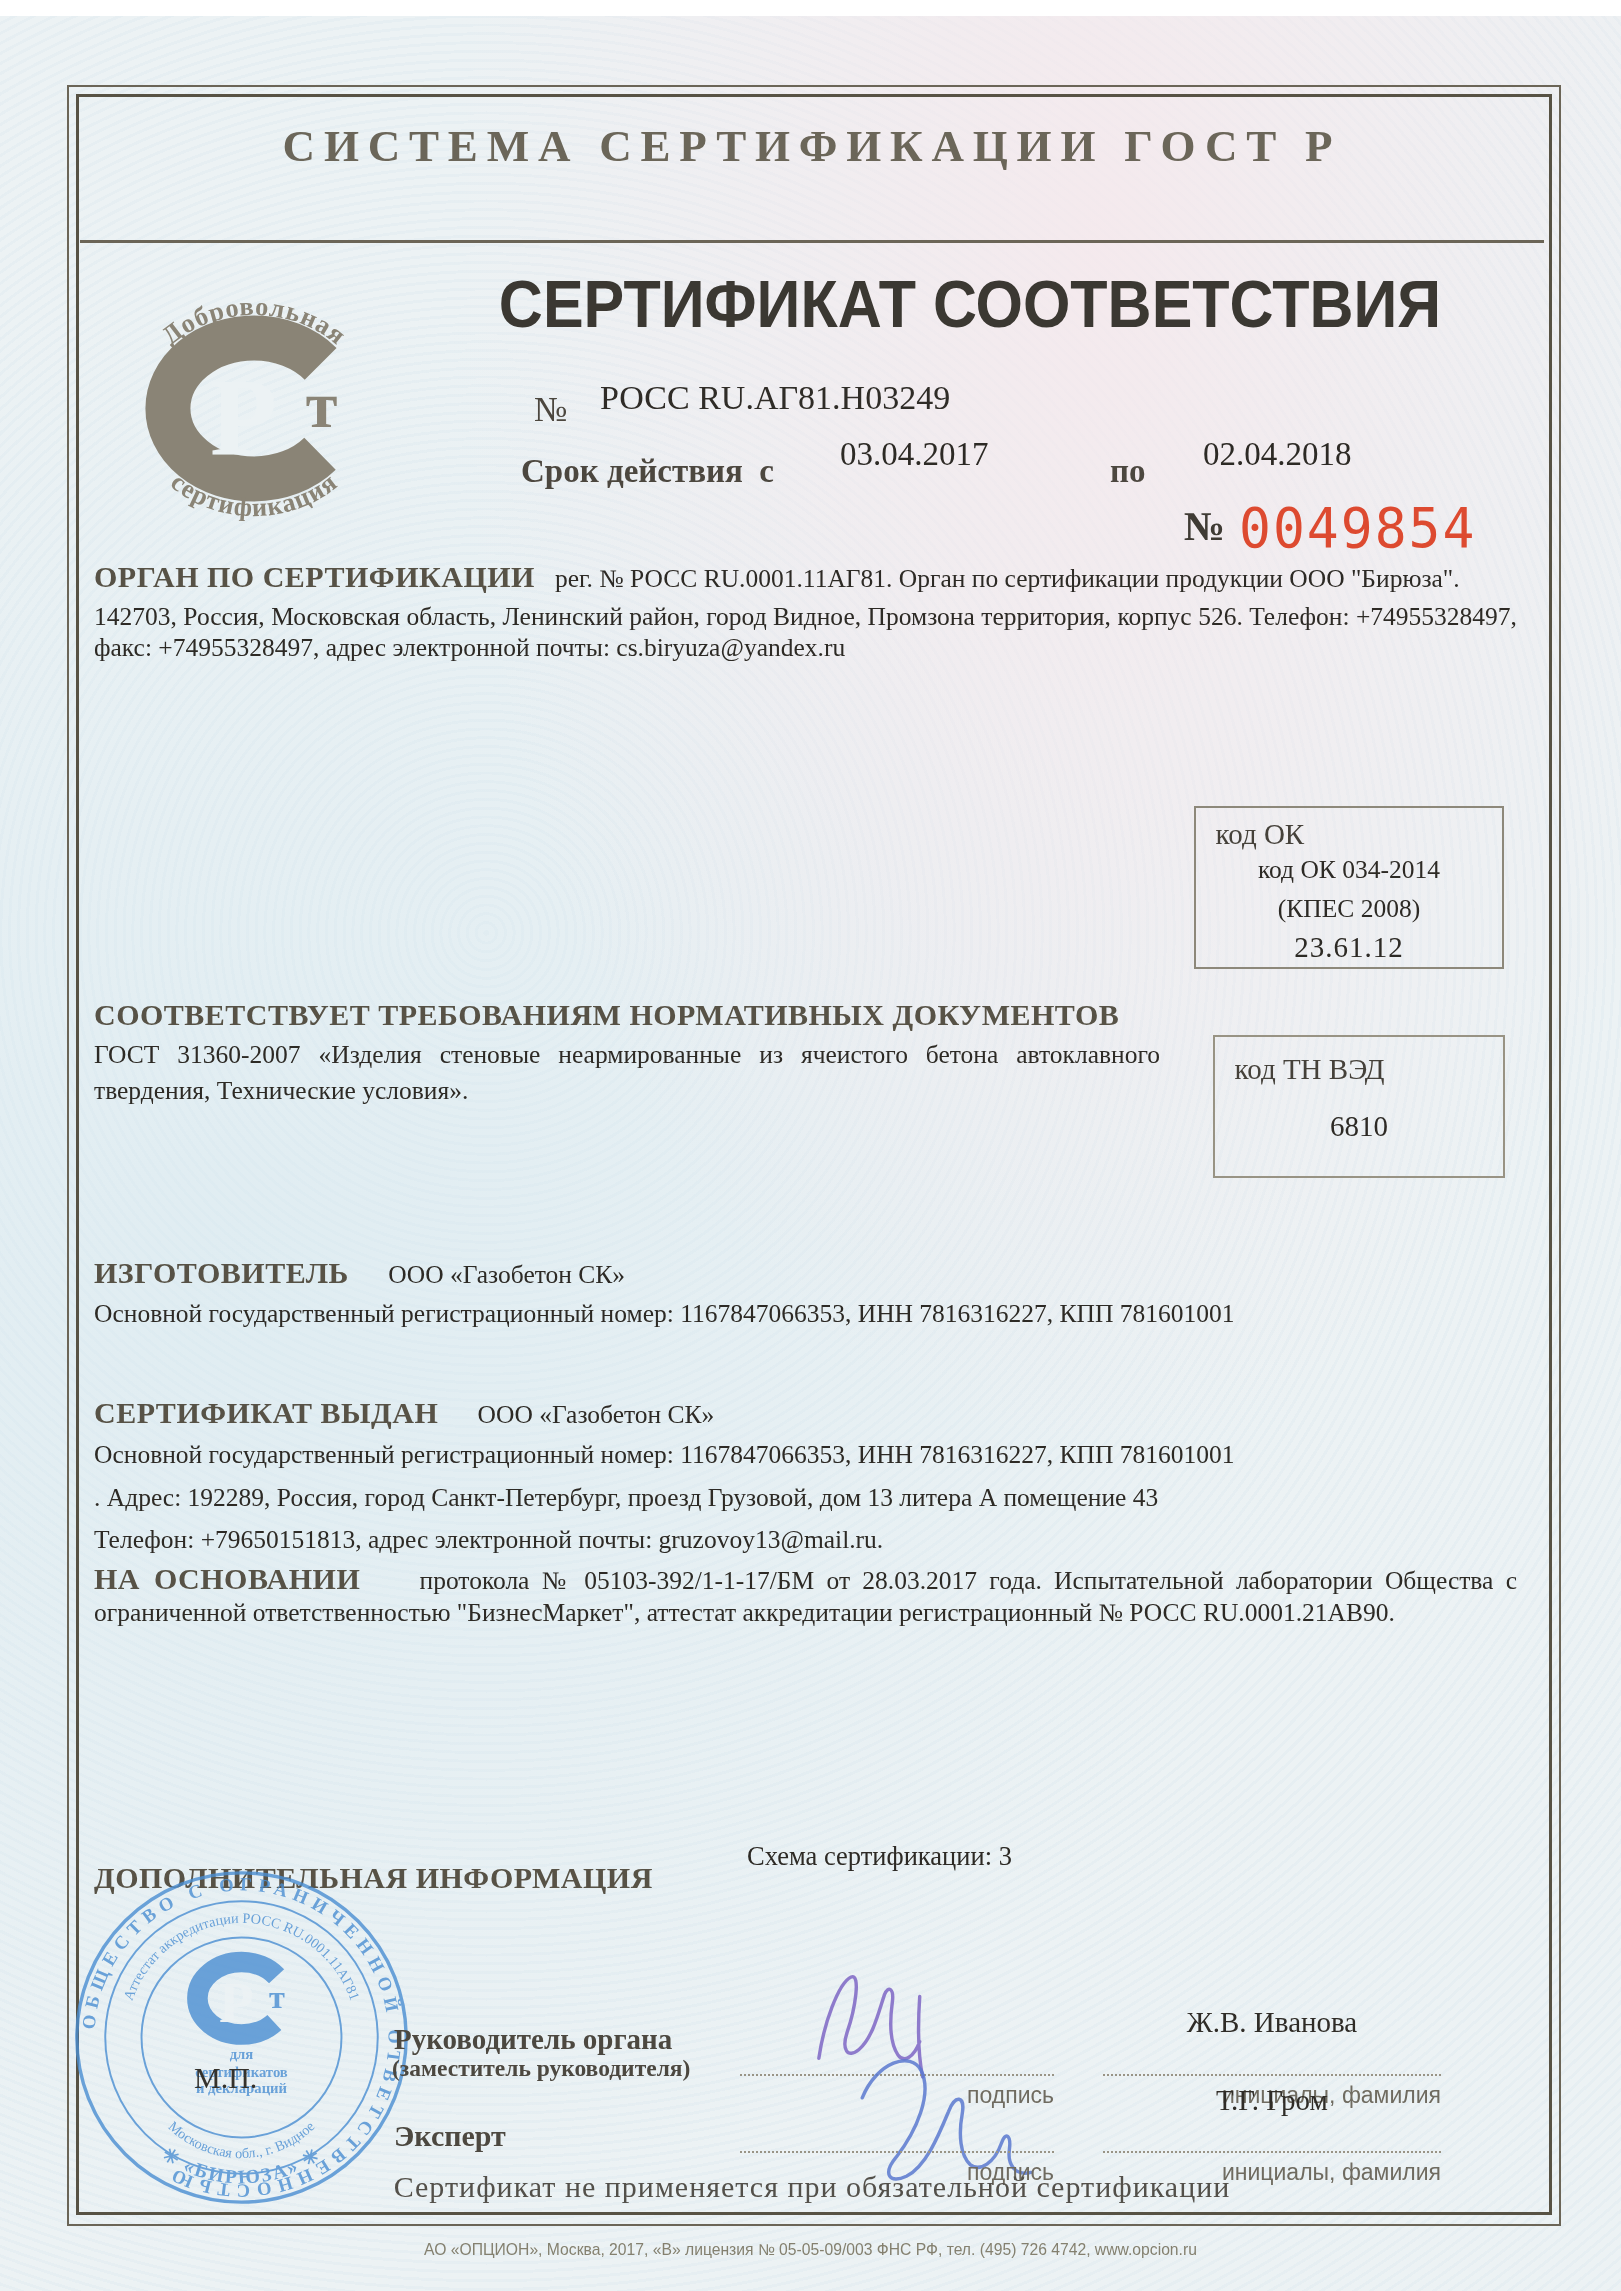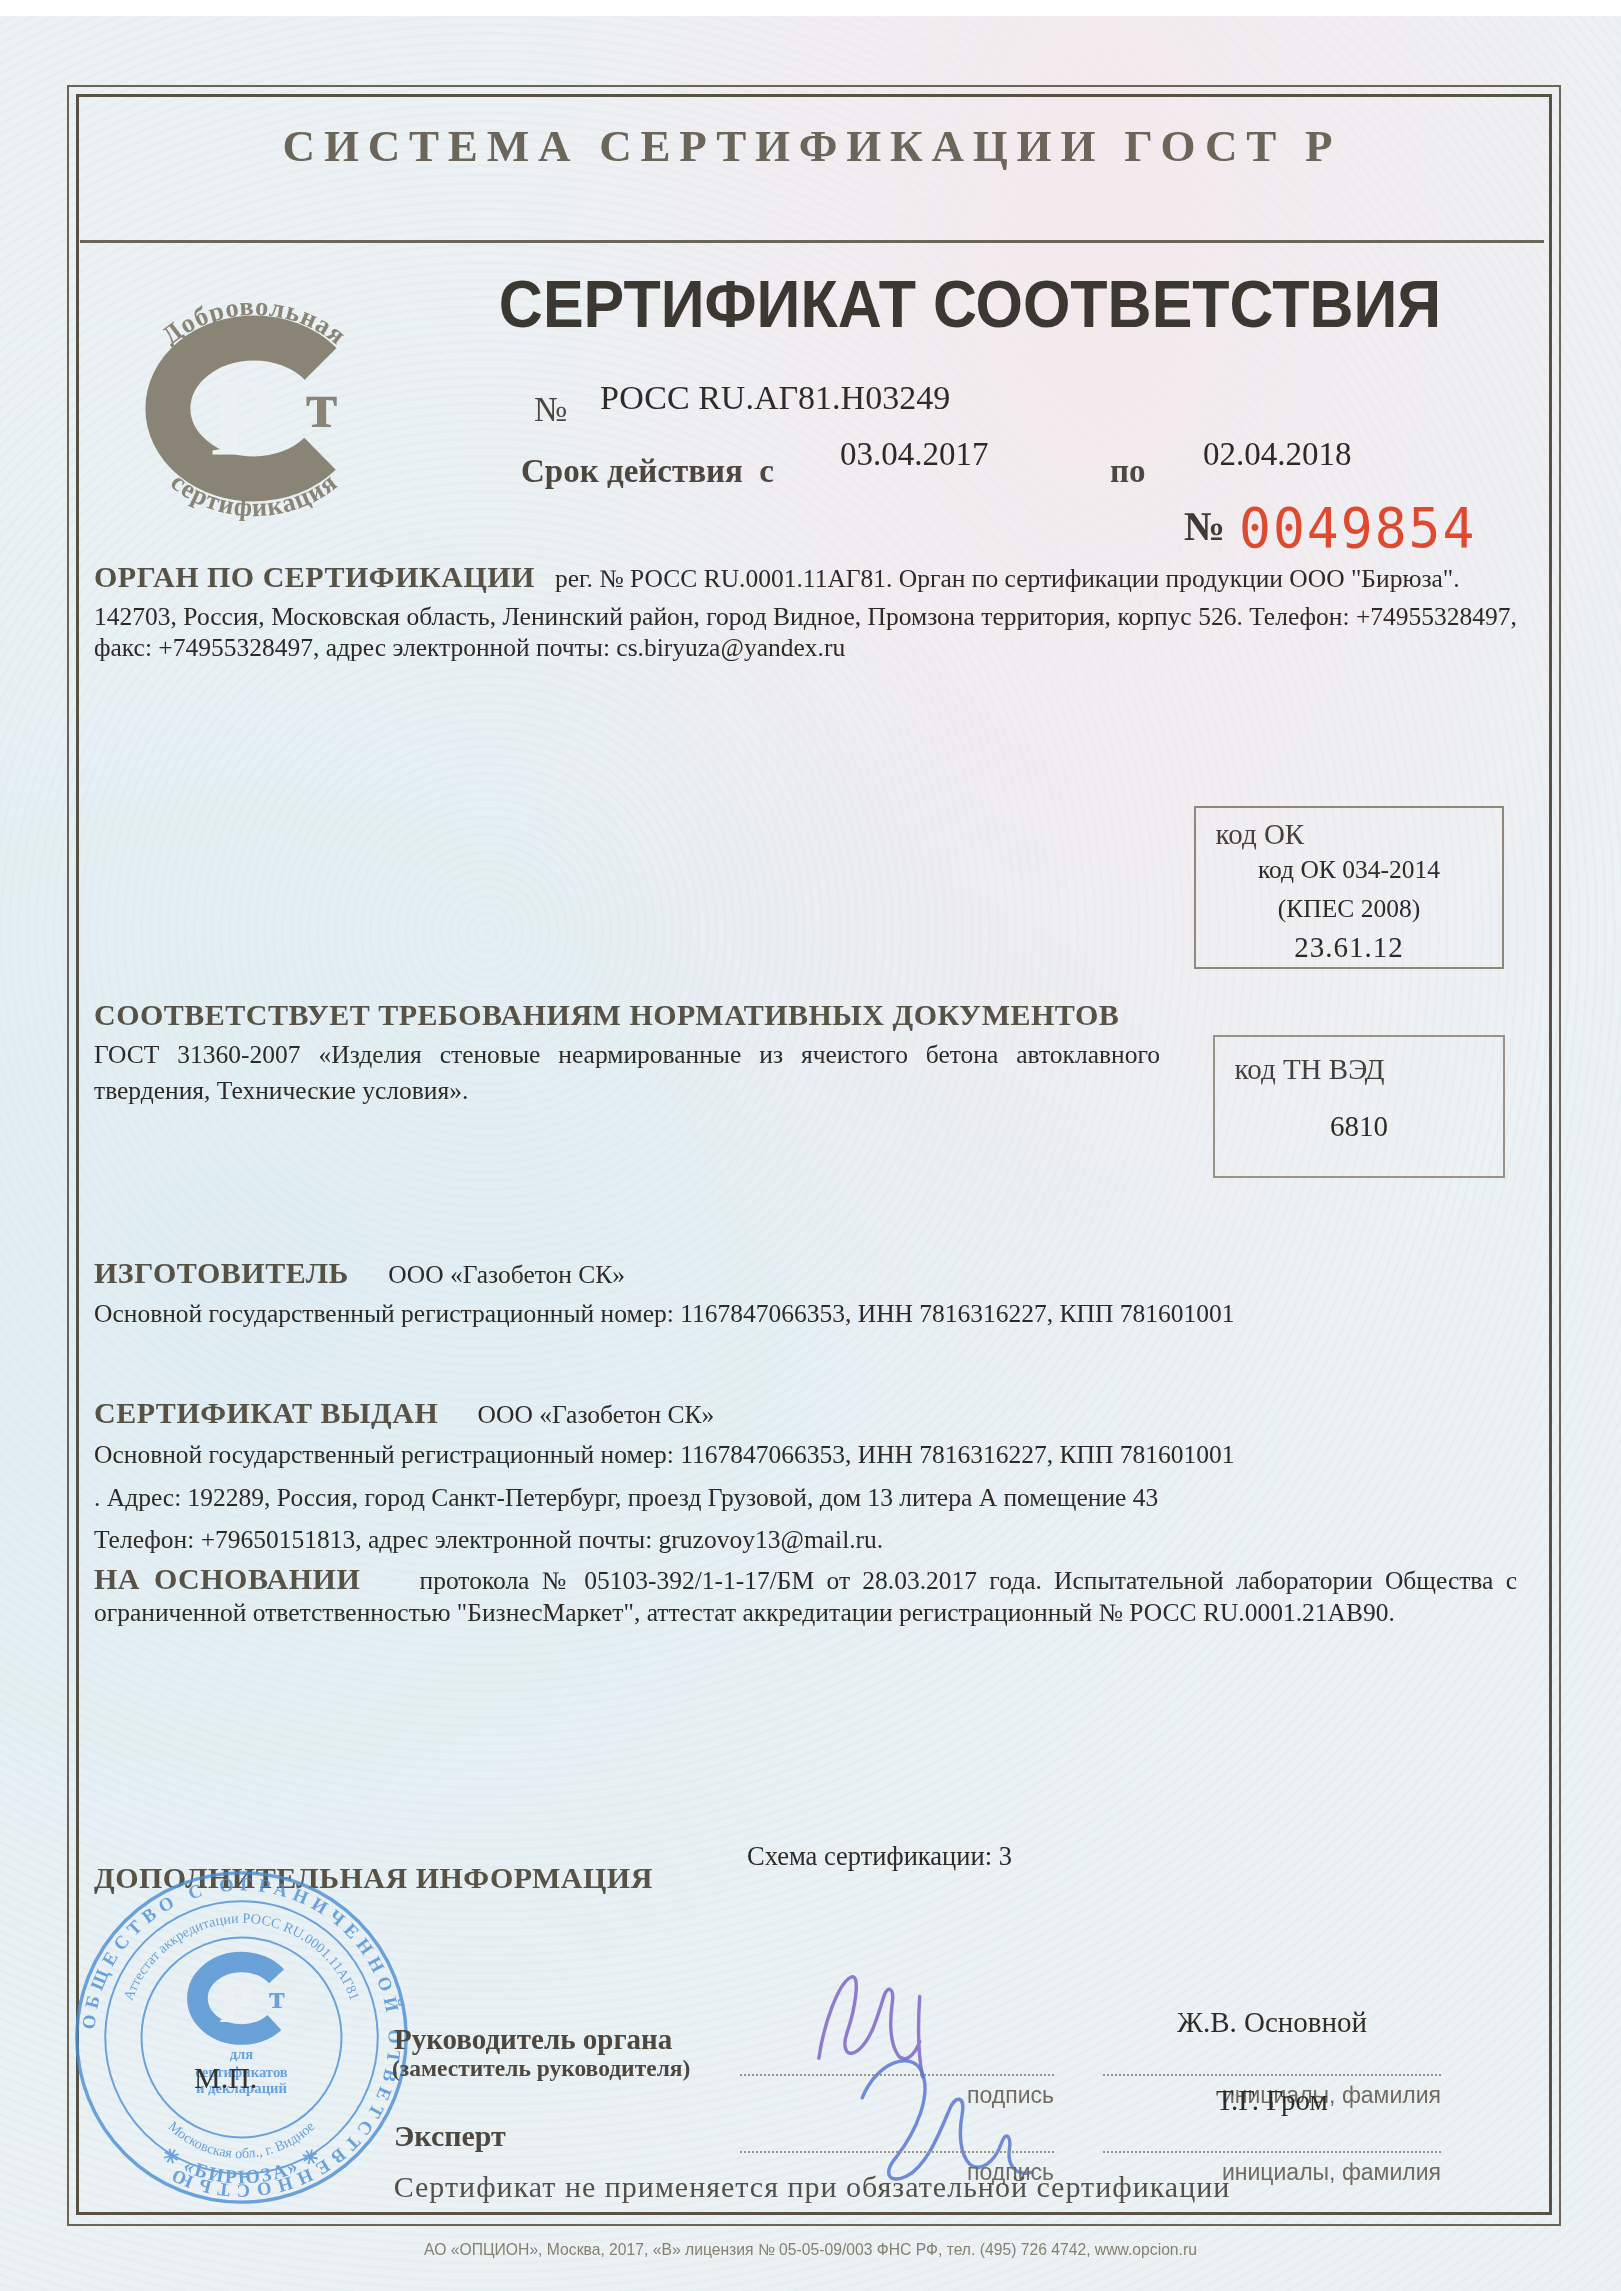--- a/index.html
+++ b/index.html
@@ -161,21 +161,21 @@
   <div class="abs sig-label" style="left:394px; top:2007px; font-size:29px;">Руководитель органа</div>
   <div class="abs sig-label" style="left:392px; top:2039px; font-size:23.5px;">(заместитель руководителя)</div>
 
   <svg class="abs" style="left:765px; top:1949px;" width="235" height="118" viewBox="0 0 240 120">
     <path d="M 55 95 C 60 60, 75 18, 88 12 C 98 8, 92 45, 84 68 C 78 86, 84 96, 96 86 C 110 74, 116 48, 122 30 C 126 20, 132 24, 130 38 C 127 60, 128 80, 136 92 C 142 100, 152 94, 158 78 M 158 32 C 156 62, 156 90, 161 114" fill="none" stroke="#7e66c4" stroke-width="3.5" stroke-linecap="round" opacity=".85"></path>
   </svg>
 
   <div class="abs sig-line" style="left:740px; top:2058px; width:314px;"></div>
   <div class="abs caption" style="left:740px; top:2066px; width:314px;">подпись</div>
 
-  <div class="abs name" style="left:1103px; top:1990px; width:338px;">Ж.В. Основной</div>
+  <div class="abs name" style="left:1103px; top:1990px; width:338px;">Ж.В. Иванова</div>
   <div class="abs sig-line" style="left:1103px; top:2058px; width:338px;"></div>
   <div class="abs caption" style="left:1103px; top:2066px; width:338px;">инициалы, фамилия</div>
 
   <div class="abs sig-label" style="left:394px; top:2103px; font-size:30px;">Эксперт</div>
 
   <svg class="abs" style="left:823px; top:2021px;" width="255" height="157" viewBox="0 0 260 160">
     <path d="M 40 62 C 55 25, 90 14, 100 34 C 112 58, 95 96, 75 122 C 60 140, 68 150, 85 142 C 105 132, 118 100, 128 76 C 135 58, 145 60, 142 78 C 138 100, 140 120, 150 130 C 160 138, 175 128, 182 108 C 186 96, 192 100, 190 115 C 188 130, 196 142, 212 138" fill="none" stroke="#5b79cf" stroke-width="3.5" stroke-linecap="round" opacity=".85"></path>
   </svg>
 
   <div class="abs sig-line" style="left:740px; top:2135px; width:314px;"></div>

